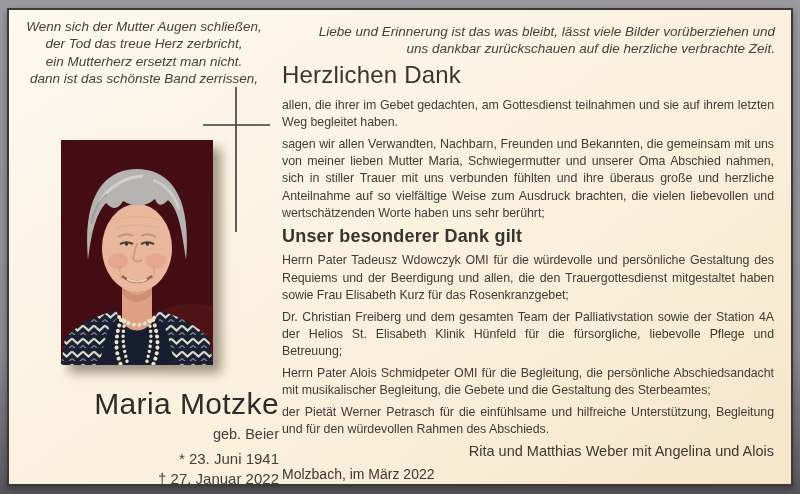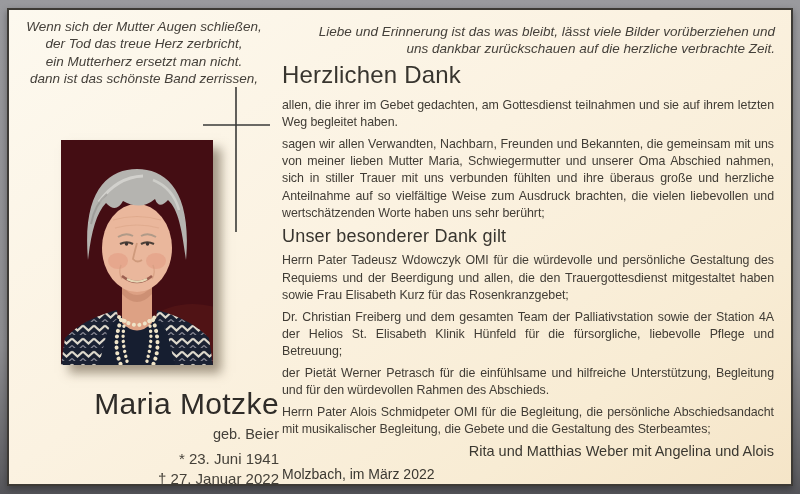--- a/index.html
+++ b/index.html
@@ -36,21 +36,21 @@
   .deceased-name{font-size:30px;letter-spacing:.4px;color:#2f2c28;}
   .maiden-name{font-size:14.5px;margin-top:5px;color:#45413b;}
   .dates{font-size:15px;line-height:19.5px;margin-top:7px;color:#454139;}
   .right-col{
     position:absolute;left:273px;top:51px;width:492px;color:#403c35;
   }
   .right-col h1{
     font-size:24px;font-weight:400;margin:0 0 8px 0;color:#38352f;letter-spacing:.2px;
   }
   .right-col h2{
-    font-size:18px;font-weight:400;margin:2px 0 5px 0;color:#38352f;letter-spacing:.2px;
+    font-size:18px;font-weight:700;margin:2px 0 5px 0;color:#38352f;letter-spacing:.2px;
   }
   .right-col p{
     font-size:12.4px;line-height:17.2px;text-align:justify;
     margin:0 0 4.5px 0;letter-spacing:-.05px;
   }
   .signature{text-align:right;font-size:14.5px;margin-top:5px;color:#3b3831;}
   .place-date{font-size:14px;margin-top:7px;color:#3b3831;}
 </style>
 </head>
 <body>
@@ -128,20 +128,20 @@
       </div>
     </div>
 
     <div class="right-col">
       <h1>Herzlichen Dank</h1>
       <p>allen, die ihrer im Gebet gedachten, am Gottesdienst teilnahmen und sie auf ihrem letzten Weg begleitet haben.</p>
       <p>sagen wir allen Verwandten, Nachbarn, Freunden und Bekannten, die gemeinsam mit uns von meiner lieben Mutter Maria, Schwiegermutter und unserer Oma Abschied nahmen, sich in stiller Trauer mit uns verbunden fühlten und ihre überaus große und herzliche Anteilnahme auf so vielfältige Weise zum Ausdruck brachten, die vielen liebe­vollen und wertschätzenden Worte haben uns sehr berührt;</p>
       <h2>Unser besonderer Dank gilt</h2>
       <p>Herrn Pater Tadeusz Wdowczyk OMI für die würdevolle und persönliche Gestaltung des Requiems und der Beerdigung und allen, die den Trauergottesdienst mitgestaltet haben sowie Frau Elisabeth Kurz für das Rosenkranzgebet;</p>
       <p>Dr. Christian Freiberg und dem gesamten Team der Palliativstation sowie der Station 4A der Helios St. Elisabeth Klinik Hünfeld für die fürsorgliche, liebevolle Pflege und Betreuung;</p>
+      <p>Herrn Pater Alois Schmidpeter OMI für die Begleitung, die persönliche Abschiedsan­dacht mit musikalischer Begleitung, die Gebete und die Gestaltung des Sterbeamtes;</p>
       <p>der Pietät Werner Petrasch für die einfühlsame und hilfreiche Unterstützung, Begleitung und für den würdevollen Rahmen des Abschieds.</p>
-      <p>Herrn Pater Alois Schmidpeter OMI für die Begleitung, die persönliche Abschiedsan­dacht mit musikalischer Begleitung, die Gebete und die Gestaltung des Sterbeamtes;</p>
       <div class="signature">Rita und Matthias Weber mit Angelina und Alois</div>
       <div class="place-date">Molzbach, im März 2022</div>
     </div>
 
   </div>
 </div>
 
 </body></html>

